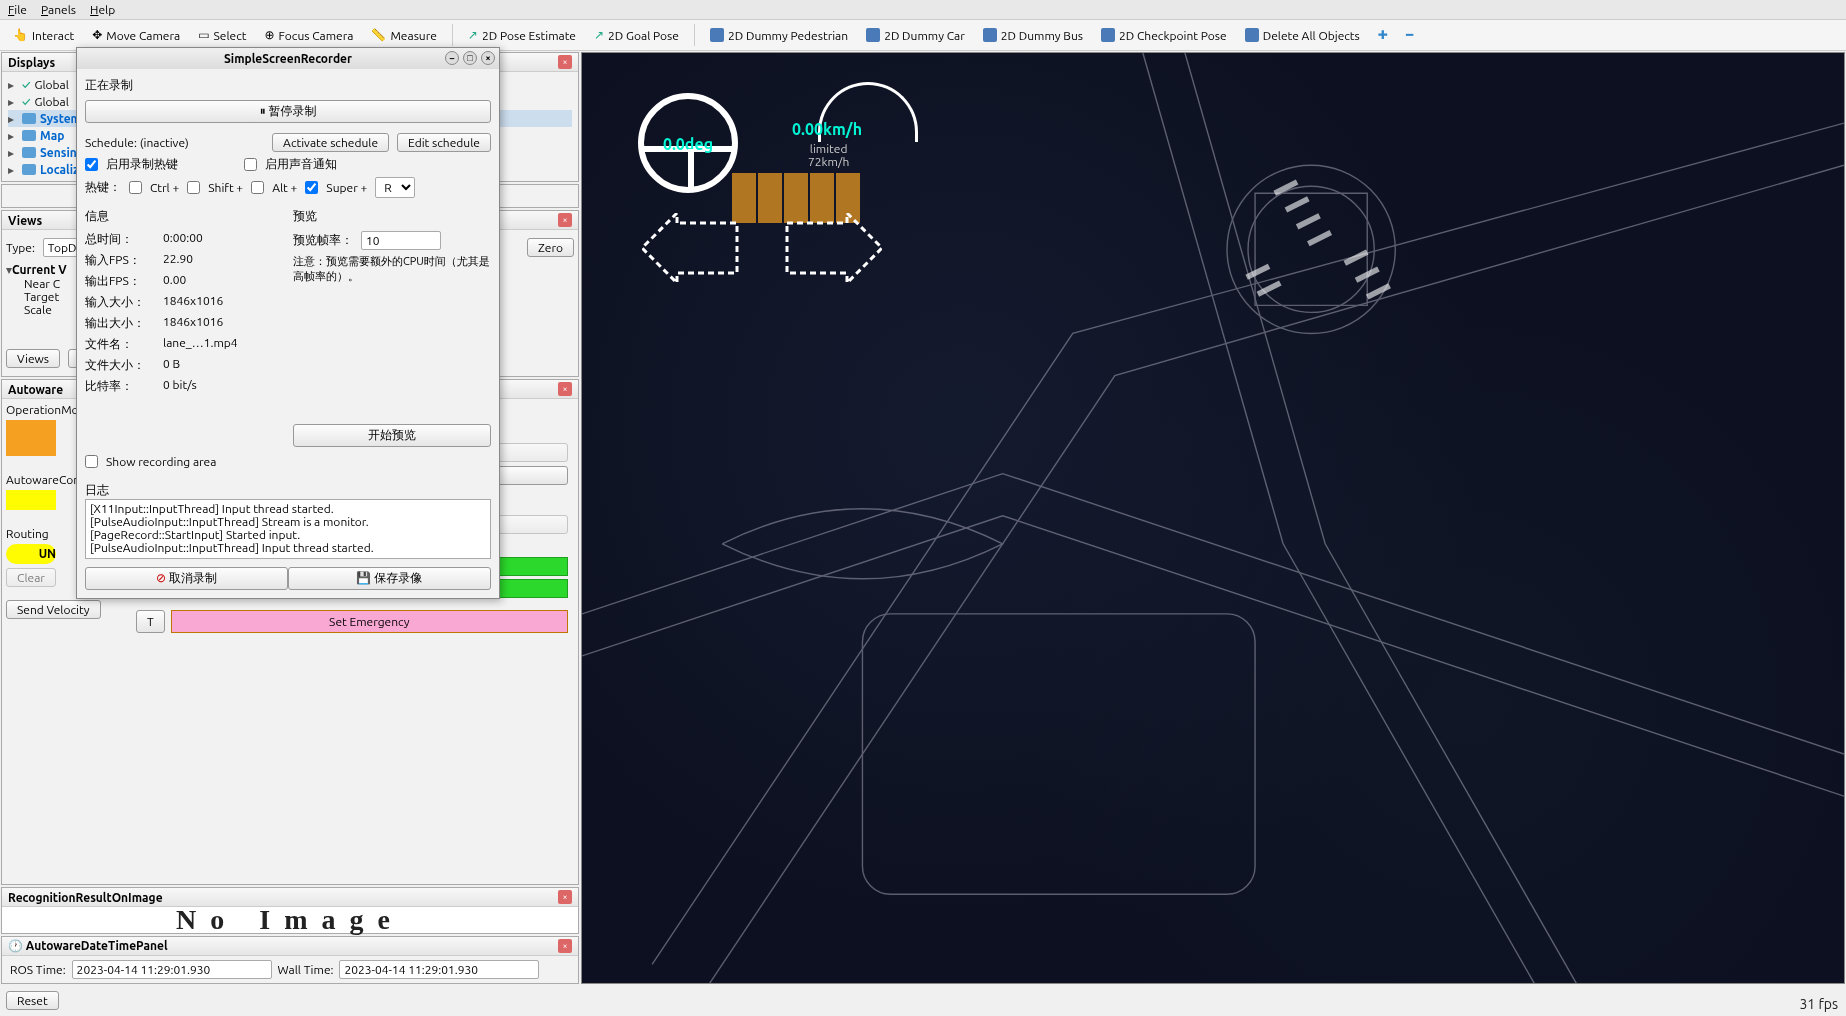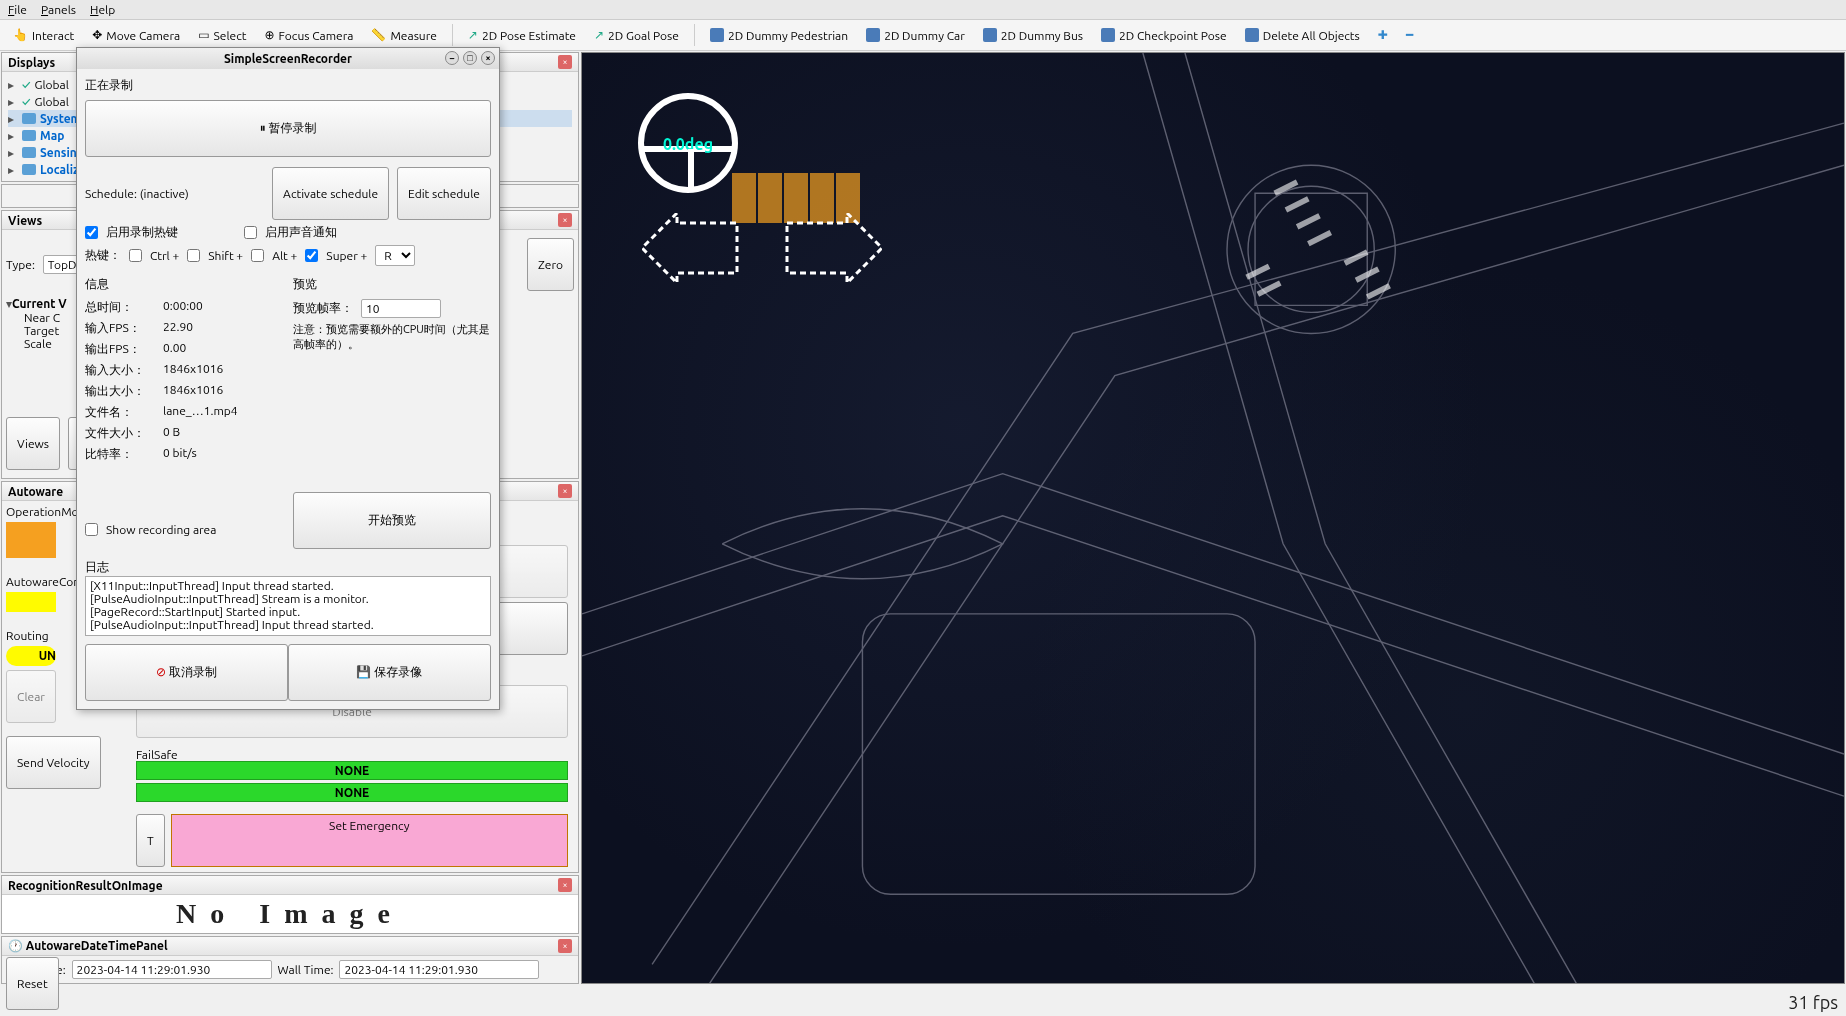--- a/index.html
+++ b/index.html
@@ -14,21 +14,21 @@
 .panel-head { background: linear-gradient(#f8f8f8,#e6e6e6); padding: 2px 6px; display: flex; align-items: center; justify-content: space-between; border-bottom: 1px solid #ccc; }
 .panel-head .title { font-weight: bold; }
 .close-x { width: 14px; height: 14px; background: #d66; border-radius: 2px; cursor: pointer; display:flex; align-items:center; justify-content:center; color:#fff; font-size:9px; }
 .tree { padding: 4px 6px; font-size: 12px; line-height: 17px; }
 .tree-row { display: flex; align-items: center; gap: 4px; }
 .arrow { width: 10px; color: #555; }
 .folder { width: 14px; height: 11px; background: #5aa0d6; border-radius: 2px; display:inline-block; }
 .check { color: #2a8; font-weight: bold; }
 .tree .sel { background: #cde; }
 .views-body { padding: 4px; font-size: 12px; }
-.btn { background: linear-gradient(#fdfdfd,#e6e6e6); border: 1px solid #999; border-radius: 3px; padding: 19px 10px; cursor: pointer; }
+.btn { background: linear-gradient(#fdfdfd,#e6e6e6); border: 1px solid #999; border-radius: 3px; padding: 2px 10px; cursor: pointer; }
 .btn-wide { display: block; width: 100%; text-align: center; }
 .input { border: 1px solid #aaa; background: #fff; padding: 2px 4px; border-radius: 2px; }
 .orange-block { width: 50px; height: 36px; background: #f5a020; margin: 4px 0; }
 .yellow-block { width: 50px; height: 20px; background: #fffb00; margin: 4px 0; }
 .green-btn { background: #2bd82b; border: 1px solid #1fa01f; padding: 2px; text-align: center; font-weight: bold; }
 .orange-btn { background: #f9a8d4; border: 1px solid #c07500; padding: 4px; text-align: center; }
 .viewport { flex: 1; background: #0a0e1a; position: relative; margin: 1px; border: 1px solid #888; overflow:hidden; }
 .map-layer { position:absolute; inset:0; background:
   radial-gradient(circle at 30% 40%, rgba(40,50,80,0.3) 0%, transparent 50%),
   radial-gradient(circle at 70% 70%, rgba(30,40,60,0.25) 0%, transparent 40%),
@@ -38,37 +38,37 @@
 .hud { position: absolute; top: 40px; left: 56px; color: #fff; }
 .steer { width: 100px; height: 100px; border: 6px solid #fff; border-radius: 50%; display:inline-flex; align-items:center; justify-content:center; position:relative; }
 .steer::before, .steer::after { content:""; position:absolute; background:#fff; }
 .steer::before { width: 88px; height: 6px; top: 47px; left: 0; }
 .steer::after { width: 6px; height: 40px; top: 50px; left: 44px; }
 .gauge { width: 100px; height: 60px; border: 3px solid #fff; border-bottom: none; border-radius: 50px 50px 0 0; display:inline-block; margin-left: 40px; position:relative; top:-30px; }
 .hud-text { color: #00f5d4; font-weight: bold; font-size: 16px; }
 .arrows { position: absolute; top: 160px; left: 60px; display: flex; gap: 40px; }
 .orange-bars { position:absolute; top:120px; left:150px; display:flex; gap:2px; }
 .orange-bars div { width:24px; height:50px; background:rgba(245,160,32,0.7); }
-.fps-label { position:absolute; bottom:4px; right:8px; color:#222; font-size: 18px; }
+.fps-label { position:absolute; bottom:4px; right:8px; color:#222; font-size: 14px; }
 .footer { position: absolute; bottom: 0; left: 0; padding: 6px; }
 .ssr-window { position: absolute; top: 47px; left: 76px; width: 424px; background: #f2f2f2; border: 1px solid #888; box-shadow: 2px 2px 8px rgba(0,0,0,0.3); z-index: 100; }
 .ssr-title { background: linear-gradient(#f0f0f0,#dcdcdc); padding: 4px; text-align: center; font-weight: bold; position: relative; }
 .ssr-title .wbtns { position:absolute; right:4px; top:3px; display:flex; gap:4px; }
 .wbtn { width:14px; height:14px; border:1px solid #888; border-radius:7px; background:#ddd; cursor:pointer; display:flex; align-items:center; justify-content:center; font-size:9px;}
 .ssr-body { padding: 8px; }
 .ssr-row { display: flex; align-items: center; gap: 8px; margin: 4px 0; }
 .ssr-info { display: grid; grid-template-columns: 68px 1fr; gap: 4px 10px; font-size: 12px; }
 .ssr-log { border: 1px solid #aaa; background: #fff; height: 60px; overflow-y: scroll; padding: 2px 4px; font-size: 11px; }
 .ssr-bottom { display: flex; margin-top: 8px; }
 .ssr-bottom .btn { flex:1; }
 .cols { display:flex; gap: 10px; }
 .cb { width:13px; height:13px; }
 .sep { width: 1px; background: #ccc; margin: 0 4px; align-self: stretch; }
 .aw-icon { width:14px; height:14px; background:#4a7bb8; display:inline-block; border-radius:2px; }
-.recog-img { height: 38px; background: #fff; display:flex; align-items:center; justify-content:center; font-family: serif; font-size: 28px; letter-spacing: 14px; color:#222; font-weight: bold; }
+.recog-img { height: 26px; background: #fff; display:flex; align-items:center; justify-content:center; font-family: serif; font-size: 28px; letter-spacing: 14px; color:#222; font-weight: bold; }
 .row-label-input { display:flex; align-items:center; gap:6px; padding: 4px 8px; }
 </style>
 </head>
 <body>
 
 <div class="menubar">
   <span><u>F</u>ile</span>
   <span><u>P</u>anels</span>
   <span><u>H</u>elp</span>
 </div>
@@ -282,20 +282,27 @@
         <div></div>
         <div></div>
         <div></div>
     </div>
 
     <div class="hud">
       <div style="display:flex; align-items:center;">
         <div class="steer">
           <span class="hud-text" style="position:absolute; top:36px;">0.0deg</span>
         </div>
+        <div style="position:relative; margin-left:40px;">
+          <div class="gauge"></div>
+          <span class="hud-text" style="position:absolute; top:8px; left:14px;">0.00km/h</span>
+          <div style="position:absolute; top:30px; left:30px; color:#ccc; font-size:9px; text-align:center;">
+            <span>limited</span><br><span>72km/h</span>
+          </div>
+        </div>
       </div>
     </div>
 
     <div class="arrows">
       <svg width="100" height="70">
         <path d="M 35 10 L 35 0 L 0 35 L 35 70 L 35 60 L 95 60 L 95 10 Z" fill="none" stroke="#fff" stroke-width="3" stroke-dasharray="6,4"></path>
       </svg>
       <svg width="100" height="70">
         <path d="M 5 10 L 65 10 L 65 0 L 100 35 L 65 70 L 65 60 L 5 60 Z" fill="none" stroke="#fff" stroke-width="3" stroke-dasharray="6,4"></path>
       </svg>

